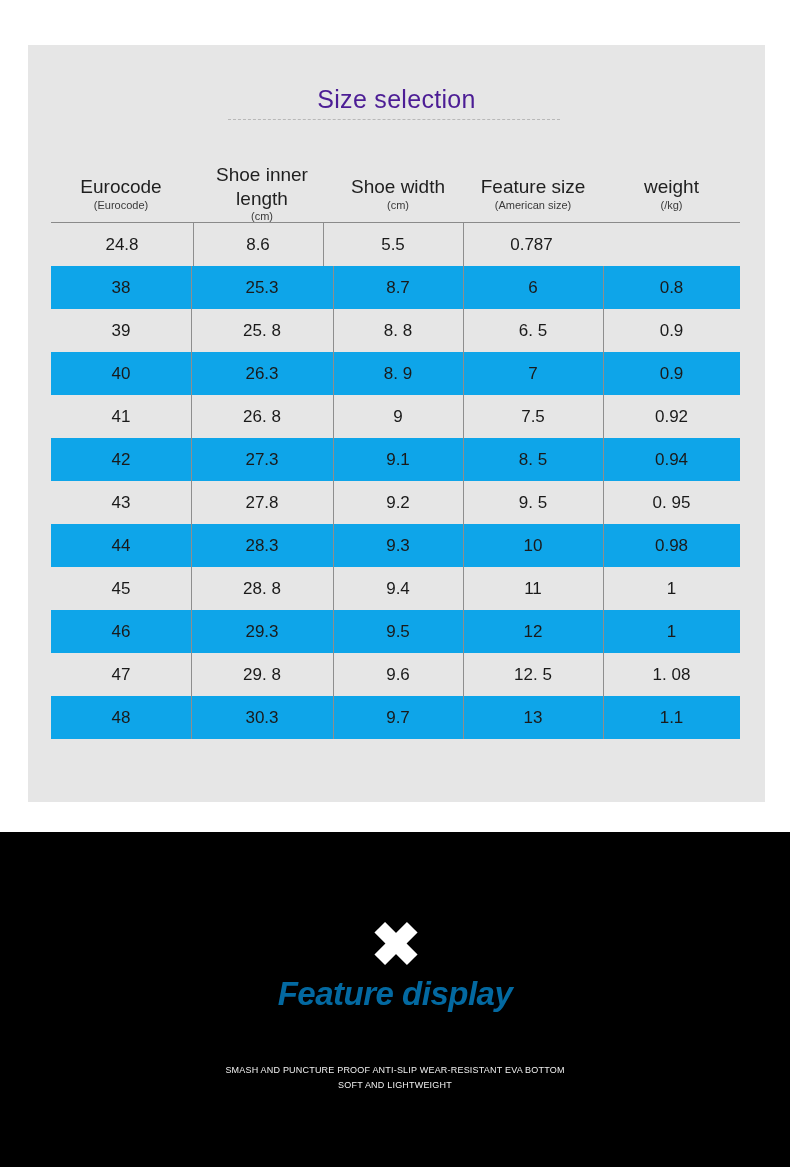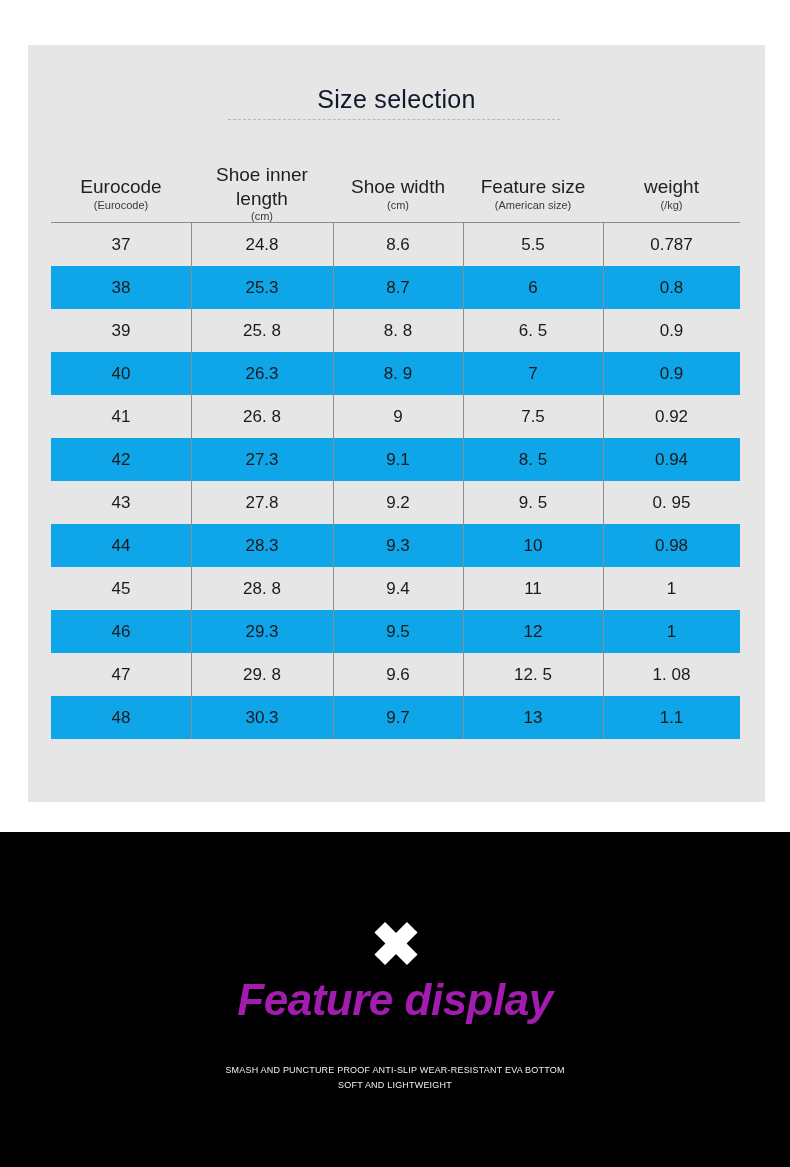--- a/index.html
+++ b/index.html
@@ -25,21 +25,21 @@
     background: #e6e6e6;
   }
 
   .panel-title {
     position: absolute;
     left: 0;
     top: 40px;
     width: 737px;
     text-align: center;
     font-size: 25px;
-    color: #0f172a;
+    color: #4c1d95;
     font-weight: 400;
     letter-spacing: 0.3px;
   }
 
   .title-divider {
     position: absolute;
     left: 200px;
     top: 74px;
     width: 332px;
     height: 0;
@@ -145,22 +145,22 @@
   }
   .x-icon span.a { transform: rotate(45deg); }
   .x-icon span.b { transform: rotate(-45deg); }
 
   .feature-title {
     position: absolute;
     left: 0;
     top: 975px;
     width: 790px;
     text-align: center;
-    color: #a21caf;
-    font-size: 44px;
+    color: #0369a1;
+    font-size: 33px;
     font-weight: bold;
     font-style: italic;
     letter-spacing: -0.5px;
   }
 
   .feature-sub {
     position: absolute;
     left: 0;
     width: 790px;
     text-align: center;
@@ -202,21 +202,20 @@
       <div class="head-cell c4">
         <span class="main">weight</span>
         <span class="sub">(/kg)</span>
       </div>
     </div>
 
     <div class="head-underline"></div>
 
     <div id="rows-container">
         <div class="data-row">
-          <div class="data-cell c0">37</div>
           <div class="data-cell c1">24.8</div>
           <div class="data-cell c2">8.6</div>
           <div class="data-cell c3">5.5</div>
           <div class="data-cell c4">0.787</div>
         </div>
         <div class="data-row white">
           <div class="data-cell c0">38</div>
           <div class="data-cell c1">25.3</div>
           <div class="data-cell c2">8.7</div>
           <div class="data-cell c3">6</div>

